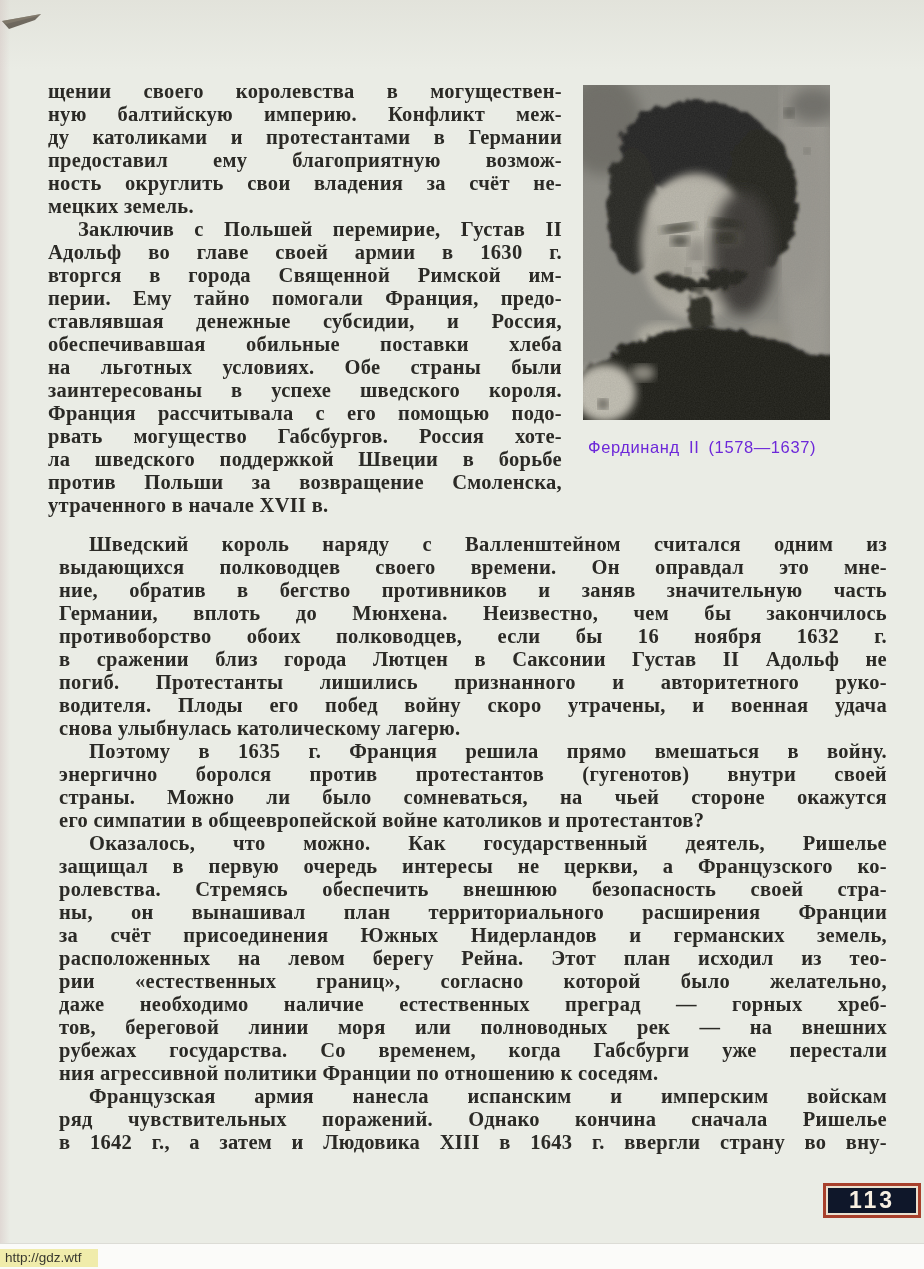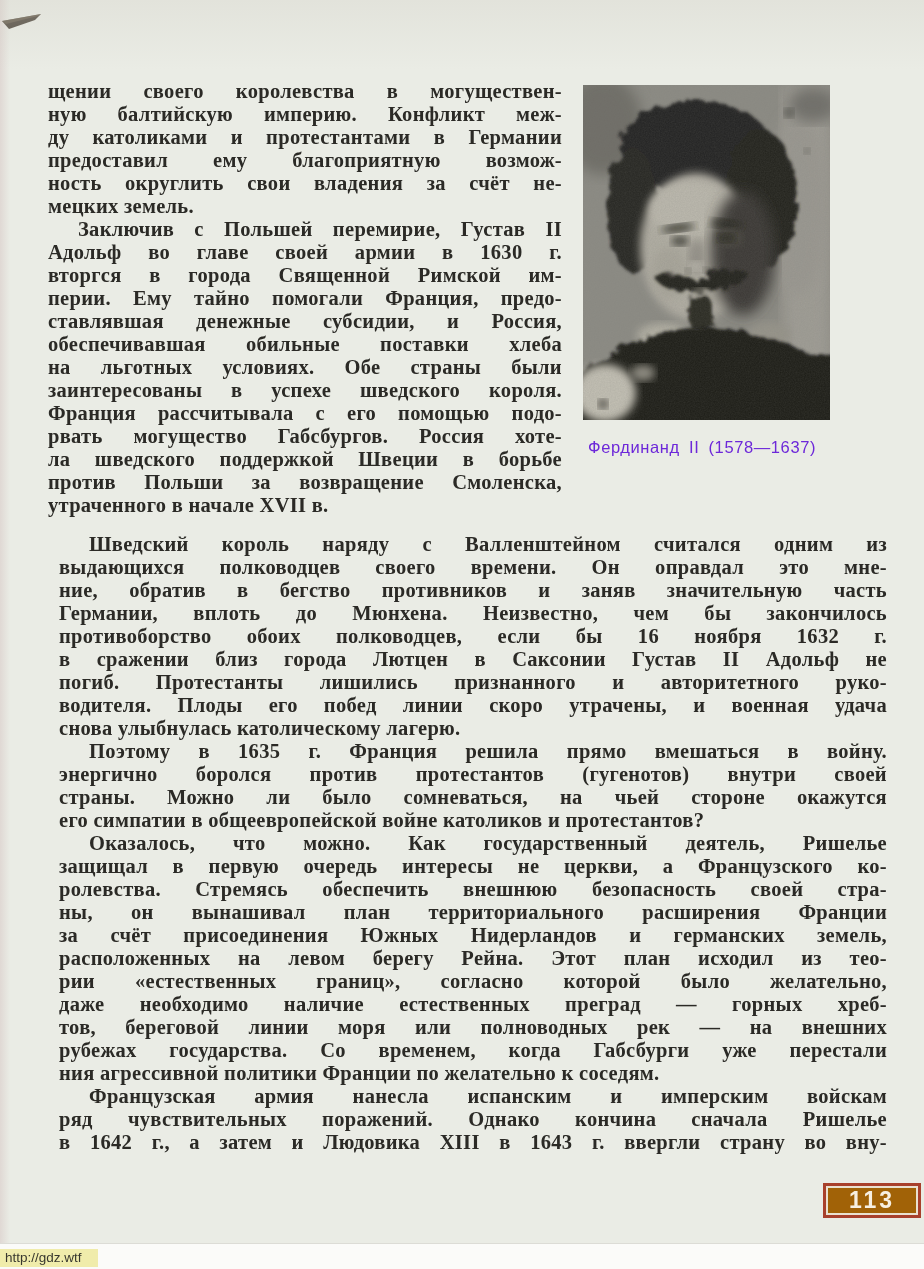--- a/index.html
+++ b/index.html
@@ -165,42 +165,42 @@
   <div class="caption">Фердинанд II (1578—1637)</div>
 
   <div id="full-text" class="textblock full-col" style="color: rgb(43, 42, 38);">
       <div class="line indent">Шведский король наряду с Валленштейном считался одним из</div>
       <div class="line">выдающихся полководцев своего времени. Он оправдал это мне-</div>
       <div class="line">ние, обратив в бегство противников и заняв значительную часть</div>
       <div class="line">Германии, вплоть до Мюнхена. Неизвестно, чем бы закончилось</div>
       <div class="line">противоборство обоих полководцев, если бы 16 ноября 1632 г.</div>
       <div class="line">в сражении близ города Лютцен в Саксонии Густав II Адольф не</div>
       <div class="line">погиб. Протестанты лишились признанного и авторитетного руко-</div>
-      <div class="line">водителя. Плоды его побед линии скоро утрачены, и военная удача</div>
+      <div class="line">водителя. Плоды его побед войну скоро утрачены, и военная удача</div>
       <div class="line para-end">снова улыбнулась католическому лагерю.</div>
       <div class="line indent">Поэтому в 1635 г. Франция решила прямо вмешаться в войну.</div>
       <div class="line">энергично боролся против протестантов (гугенотов) внутри своей</div>
       <div class="line">страны. Можно ли было сомневаться, на чьей стороне окажутся</div>
       <div class="line para-end">его симпатии в общеевропейской войне католиков и протестантов?</div>
       <div class="line indent">Оказалось, что можно. Как государственный деятель, Ришелье</div>
       <div class="line">защищал в первую очередь интересы не церкви, а Французского ко-</div>
       <div class="line">ролевства. Стремясь обеспечить внешнюю безопасность своей стра-</div>
       <div class="line">ны, он вынашивал план территориального расширения Франции</div>
       <div class="line">за счёт присоединения Южных Нидерландов и германских земель,</div>
       <div class="line">расположенных на левом берегу Рейна. Этот план исходил из тео-</div>
       <div class="line">рии «естественных границ», согласно которой было желательно,</div>
       <div class="line">даже необходимо наличие естественных преград — горных хреб-</div>
       <div class="line">тов, береговой линии моря или полноводных рек — на внешних</div>
       <div class="line">рубежах государства. Со временем, когда Габсбурги уже перестали</div>
-      <div class="line para-end">ния агрессивной политики Франции по желательно к соседям.</div>
+      <div class="line para-end">ния агрессивной политики Франции по отношению к соседям.</div>
       <div class="line indent">Французская армия нанесла испанским и имперским войскам</div>
       <div class="line">ряд чувствительных поражений. Однако кончина сначала Ришелье</div>
       <div class="line">в 1642 г., а затем и Людовика XIII в 1643 г. ввергли страну во вну-</div>
     </div>
 
-  <div class="page-badge" style="background: #a16207; border-color: rgb(168, 64, 44); color: rgb(247, 239, 225);">
+  <div class="page-badge" style="background: #0f172a; border-color: rgb(168, 64, 44); color: rgb(247, 239, 225);">
     <span>113</span>
   </div>
 
   <div class="bottom-edge"></div>
   <div class="url-watermark" style="background: rgb(240, 236, 171); color: rgb(56, 56, 47);">http://gdz.wtf</div>
 
 </div>
 
 </body></html>

